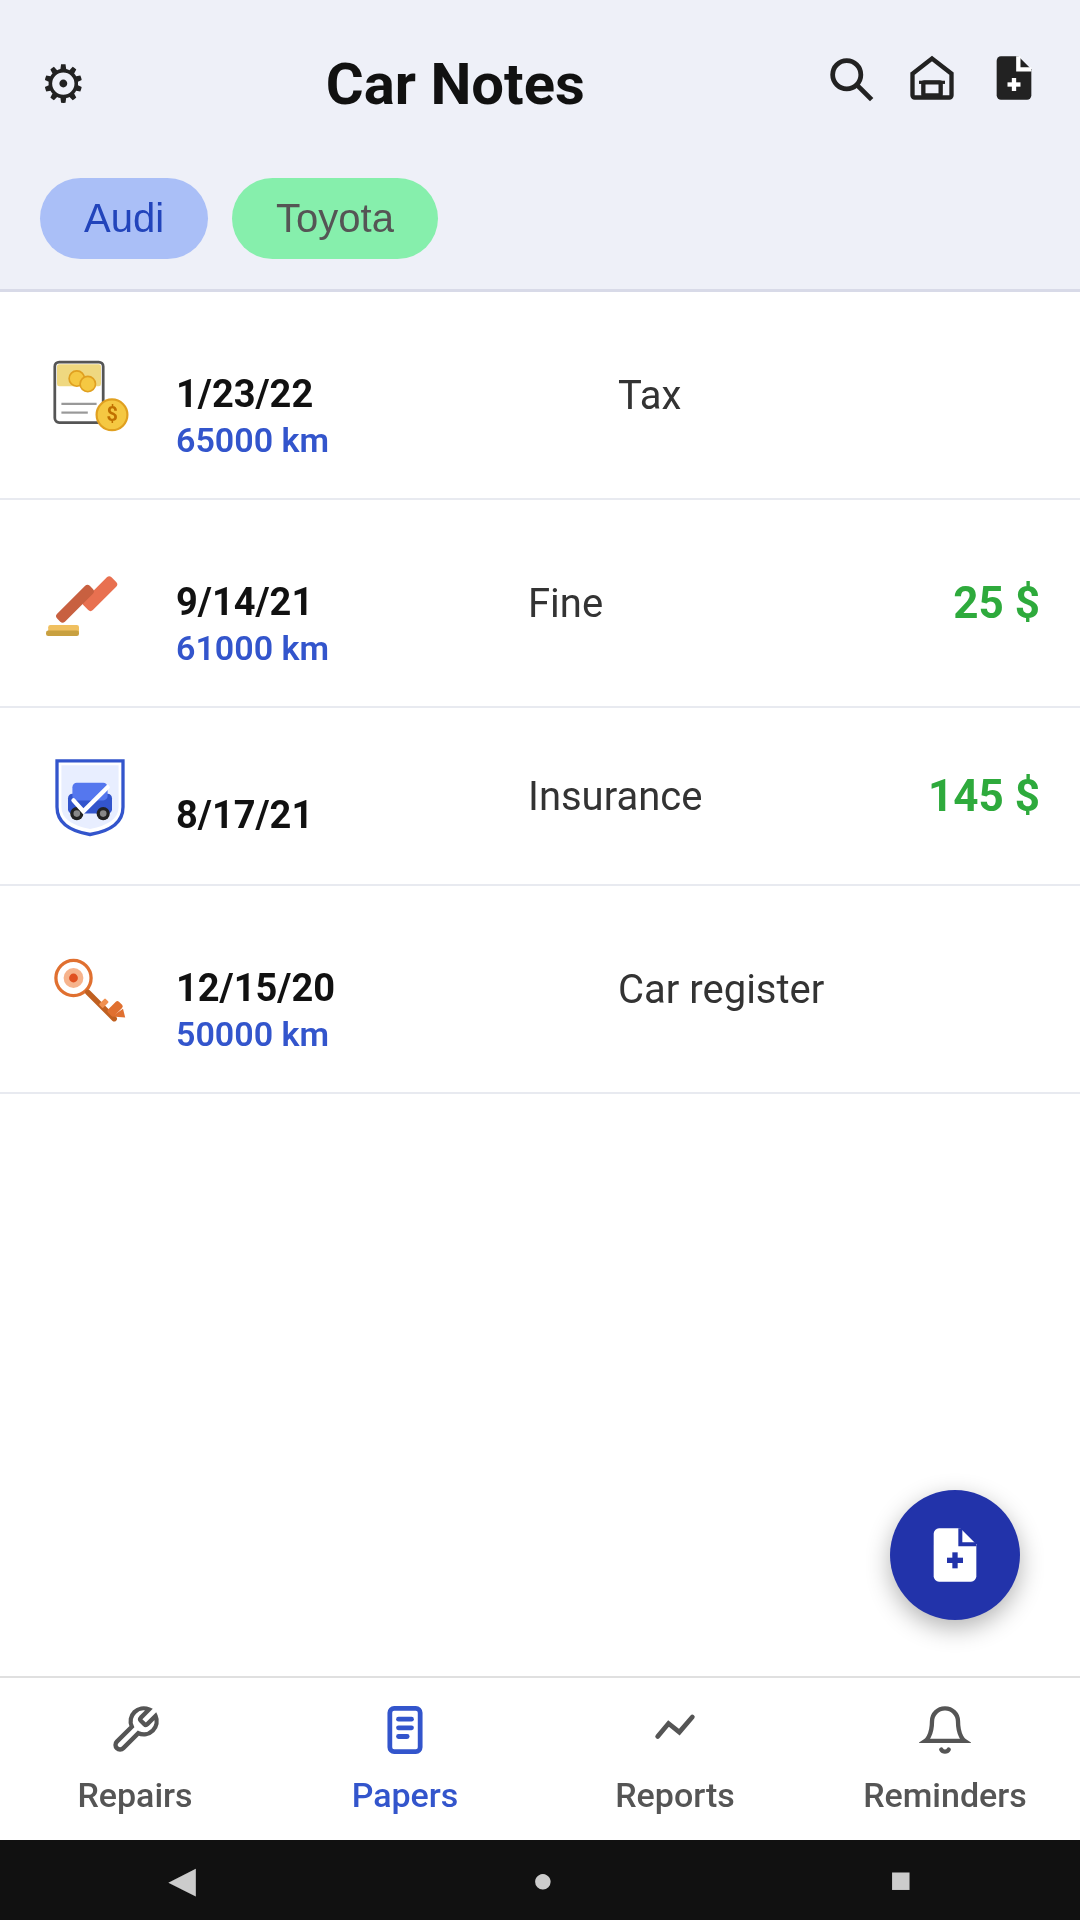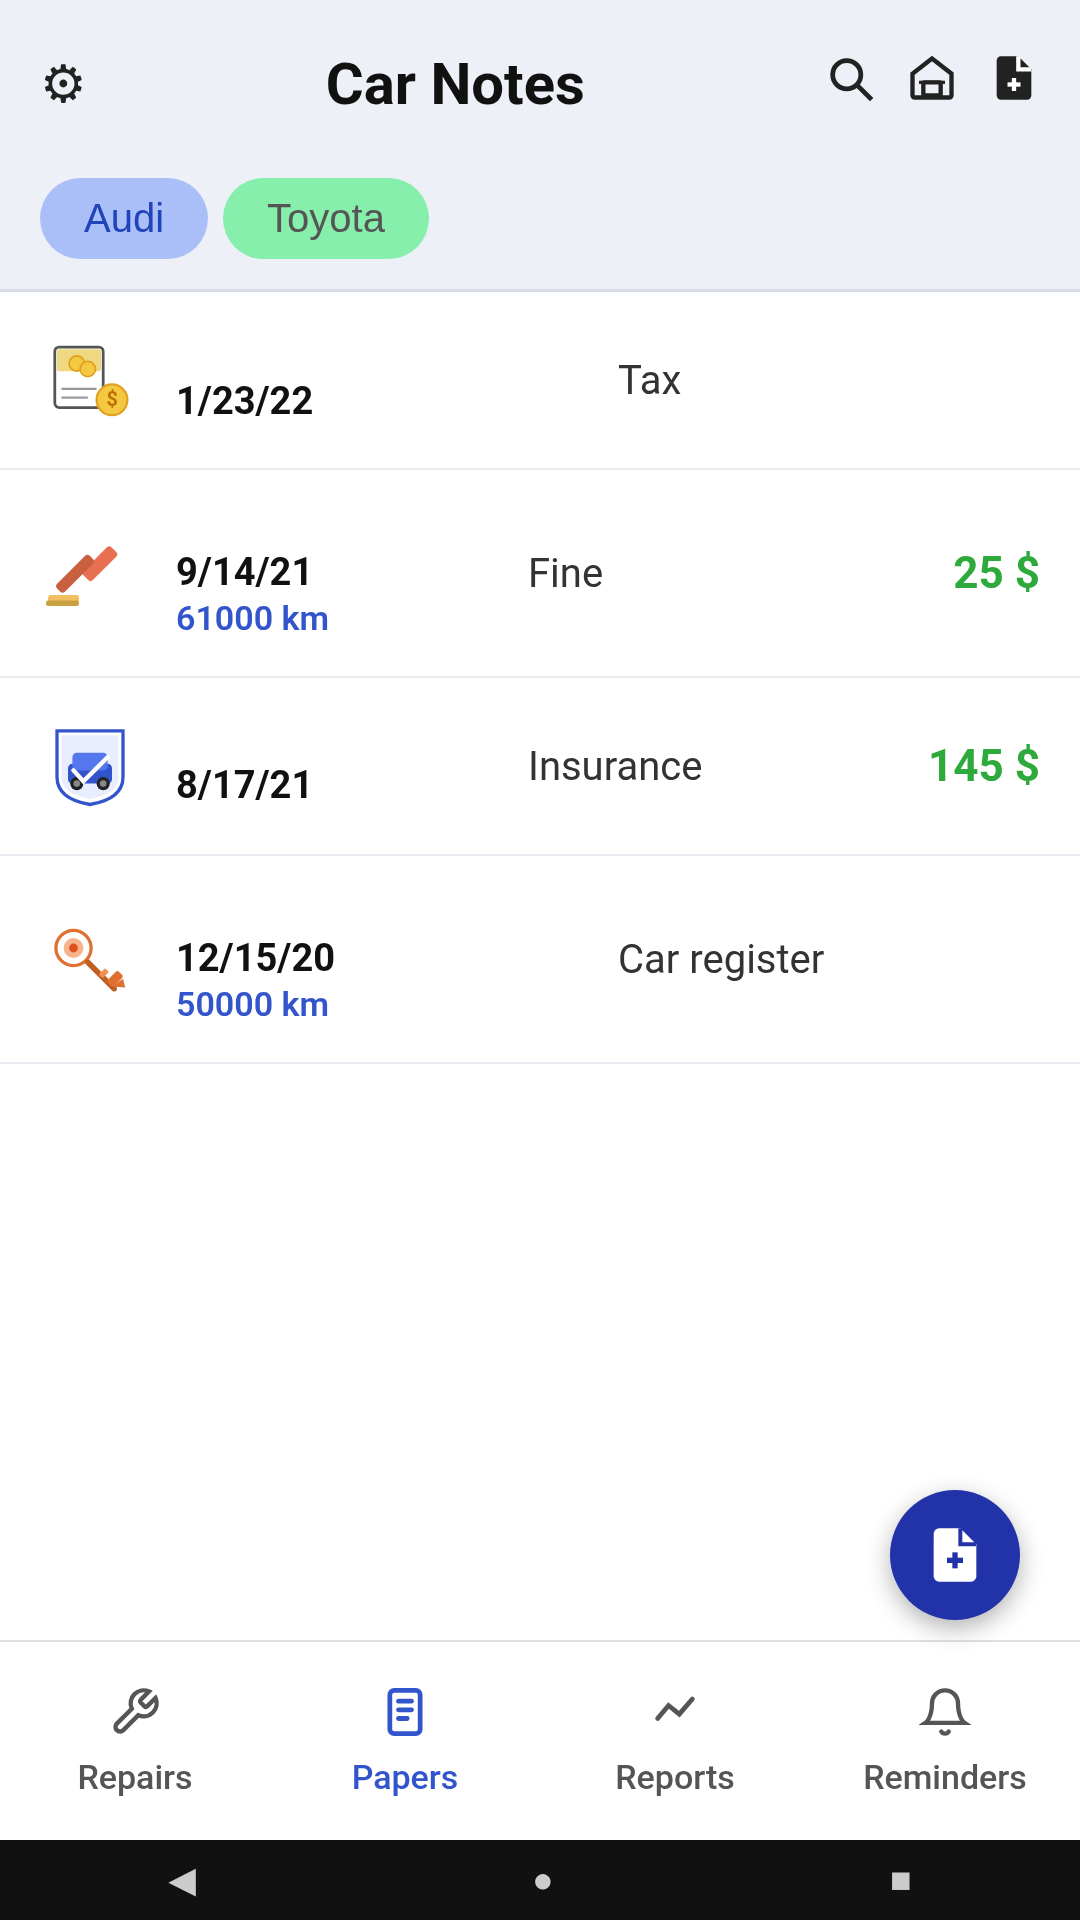--- a/index.html
+++ b/index.html
@@ -34,21 +34,21 @@
     }
     .header-icons-right {
       display: flex;
       gap: 30px;
       align-items: center;
     }
 
     
     .car-tabs {
       display: flex;
-      gap: 15px;
+      gap: 24px;
       padding: 30px 40px 30px 40px;
       background: #eef0f8;
     }
     .car-tab {
       padding: 18px 44px;
       border-radius: 60px;
       font-size: 40px;
       font-weight: 500;
       cursor: pointer;
       border: none;
@@ -148,21 +148,21 @@
       height: 64px;
       fill: white;
     }
 
     
     .bottom-nav {
       position: fixed;
       bottom: 0;
       left: 0;
       width: 1080px;
-      height: 200px;
+      height: 164px;
       background: #fff;
       display: flex;
       border-top: 2px solid #e0e0e0;
     }
     .nav-item {
       flex: 1;
       display: flex;
       flex-direction: column;
       align-items: center;
       justify-content: center;
@@ -259,20 +259,21 @@
         <circle cx="28" cy="25" r="7" fill="#f5c842" stroke="#e0a020" stroke-width="1.5"></circle>
         <circle cx="38" cy="30" r="7" fill="#f5c842" stroke="#e0a020" stroke-width="1.5"></circle>
         <line x1="14" y1="48" x2="46" y2="48" stroke="#999" stroke-width="2"></line>
         <line x1="14" y1="56" x2="38" y2="56" stroke="#999" stroke-width="2"></line>
         <circle cx="60" cy="58" r="14" fill="#f5c842" stroke="#e0a020" stroke-width="2"></circle>
         <text x="55" y="64" font-size="18" fill="#c07000" font-weight="bold">$</text>
       </svg>
     </div>
     <div class="record-meta">
       <div class="record-date">1/23/22</div>
+      <div class="record-km">65000 km</div>
     </div>
     <div class="record-type">Tax</div>
   </div>
 
   <div class="record-item">
     <div class="record-icon">
       <svg viewBox="0 0 80 80" width="88" height="88">
 
         <rect x="32" y="40" width="36" height="12" rx="3" fill="#e87050" transform="rotate(-45 32 40)"></rect>
         <rect x="8" y="52" width="42" height="10" rx="3" fill="#c86040" transform="rotate(-45 8 52)"></rect>

